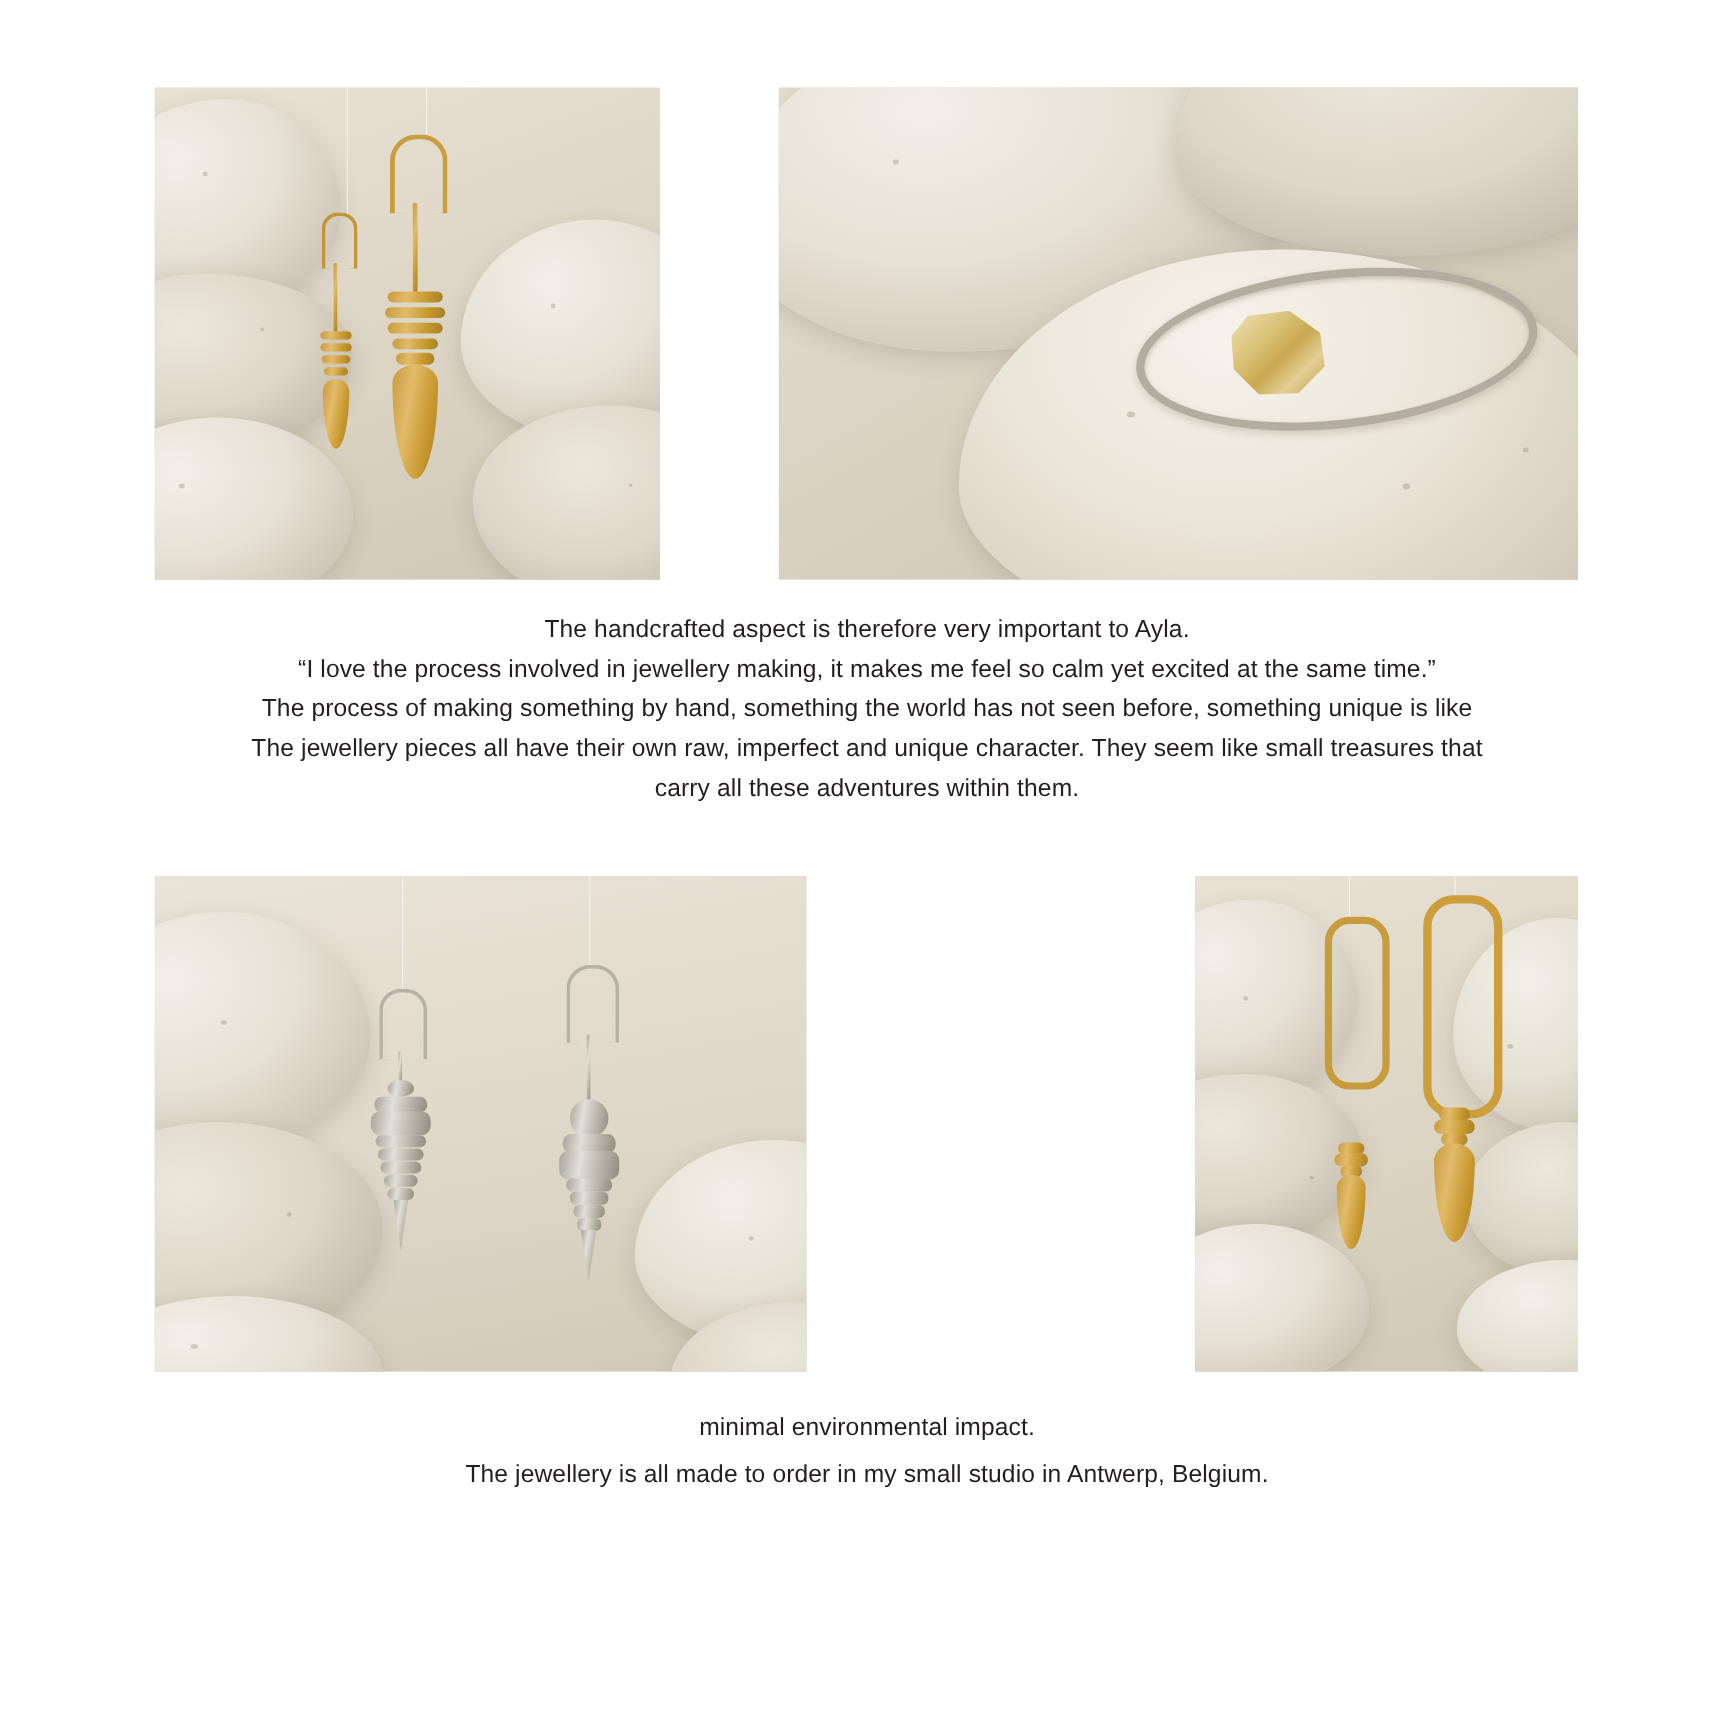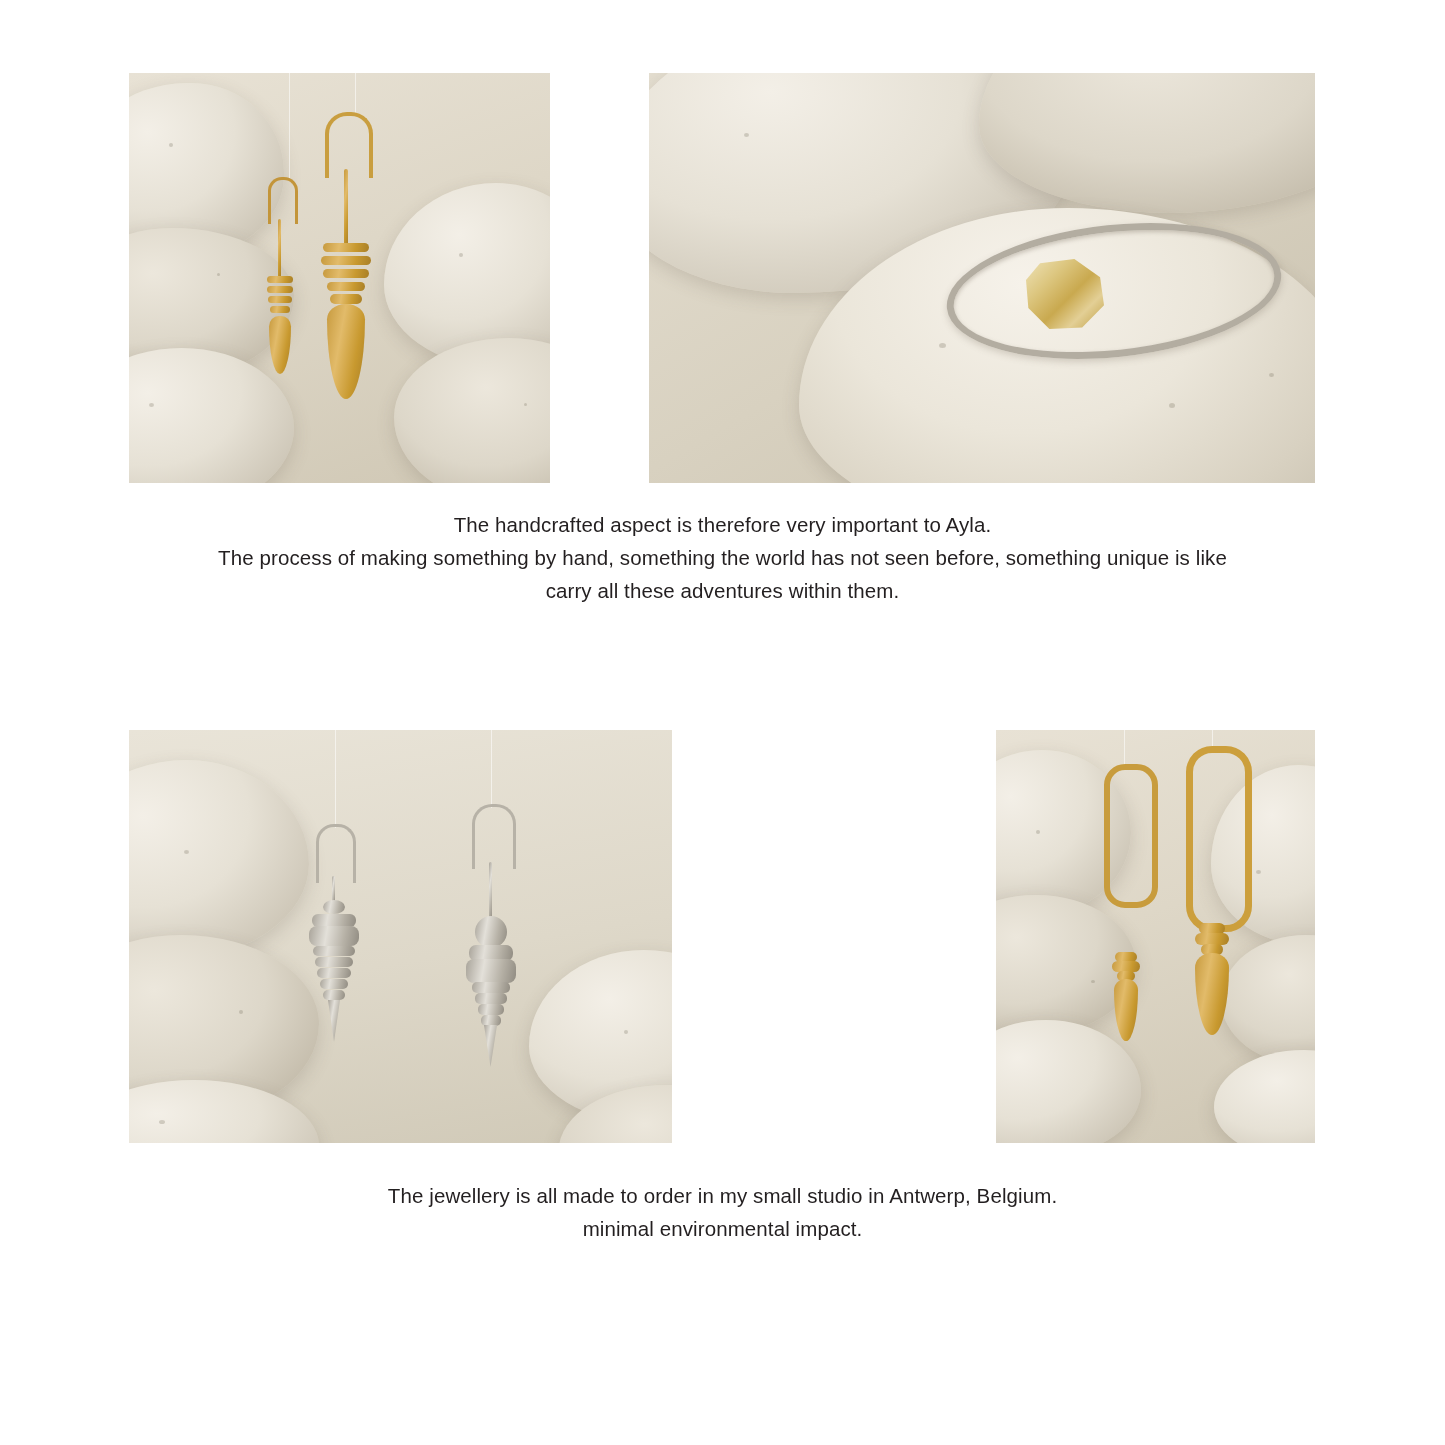--- a/index.html
+++ b/index.html
@@ -165,21 +165,23 @@
 
       <div style="position:absolute; left:377px; top:186px; width:78px; height:70px;
                   background: linear-gradient(135deg, #efe3b8 0%, #dcc67f 30%, #c9a94f 55%, #e3cf95 75%, #bf9f45 100%);
                   clip-path: polygon(18% 6%, 62% 0%, 95% 26%, 100% 66%, 72% 98%, 30% 100%, 3% 70%, 0% 30%);
                   box-shadow: 0 4px 9px rgba(110,95,65,0.35);"></div>
     </div>
   </div>
 
   <div class="textblock" style="top:508px;">
     <p>The handcrafted aspect is therefore very important to Ayla.</p>
+    <p>“I love the process involved in jewellery making, it makes me feel so calm yet excited at the same time.”</p>
     <p>The process of making something by hand, something the world has not seen before, something unique is like</p>
+    <p>The jewellery pieces all have their own raw, imperfect and unique character. They seem like small treasures that</p>
     <p>carry all these adventures within them.</p>
   </div>
 
   <div class="photo" style="left:129px; top:730px; width:543px; height:413px;">
     <div class="scene">
       <div class="bg-warm3"></div>
 
       <div class="stone" style="left:-75px; top:30px; width:255px; height:200px; border-radius:52% 48% 55% 45% / 58% 52% 48% 42%;"></div>
       <div class="stone dark" style="left:-85px; top:205px; width:275px; height:185px; border-radius:50% 50% 50% 50% / 52% 48% 52% 48%;"></div>
       <div class="stone" style="left:-60px; top:350px; width:250px; height:120px; border-radius:50% 50% 48% 52% / 55% 55% 45% 45%;"></div>
@@ -253,17 +255,17 @@
                   border:7px solid #cc9f3c; border-radius:26px;
                   background: transparent;"></div>
       <div class="gold" style="position:absolute; left:203px; top:193px; width:26px; height:11px; border-radius:6px;"></div>
       <div class="gold" style="position:absolute; left:199px; top:203px; width:34px; height:12px; border-radius:6px;"></div>
       <div class="gold" style="position:absolute; left:205px; top:214px; width:22px; height:11px; border-radius:6px;"></div>
       <div class="gold" style="position:absolute; left:199px; top:223px; width:34px; height:82px; border-radius:48% 48% 50% 50% / 18% 18% 82% 82%;"></div>
     </div>
   </div>
 
   <div class="textblock" style="top:1173px;">
+    <p>minimal environmental impact.</p>
     <p style="padding-top:6px;">The jewellery is all made to order in my small studio in Antwerp, Belgium.</p>
-    <p>minimal environmental impact.</p>
   </div>
 
 </div>
 
 </body></html>

